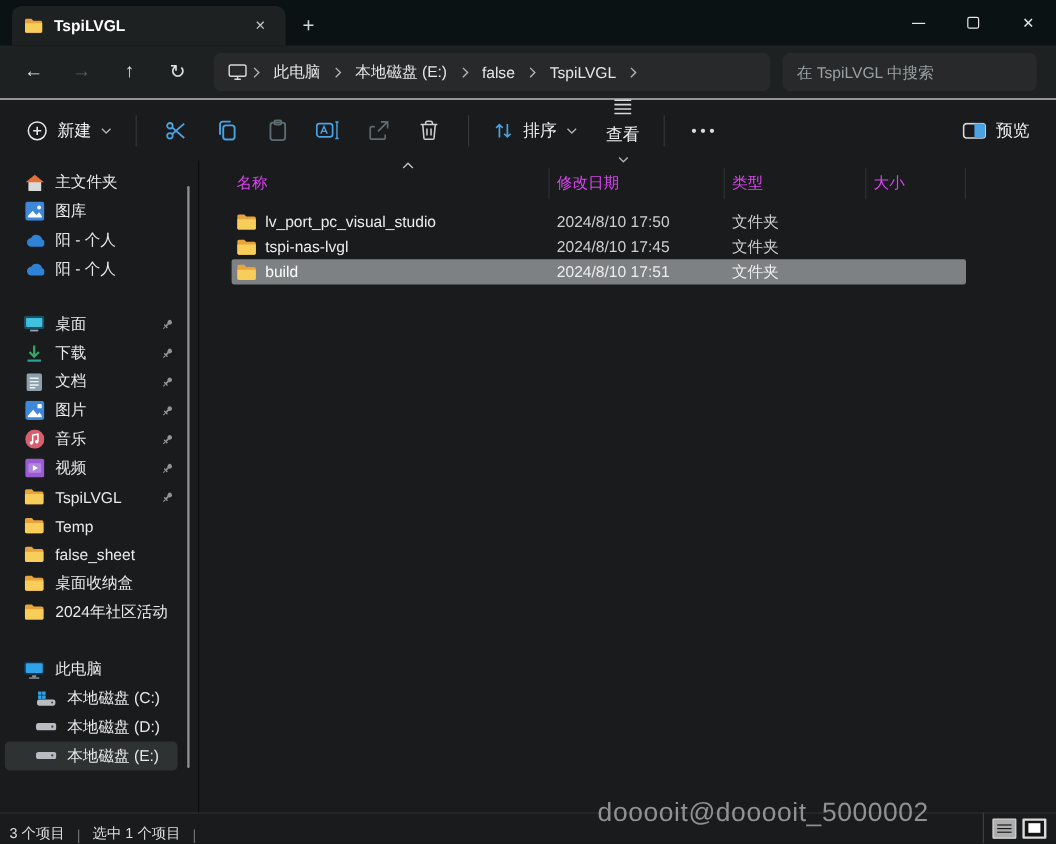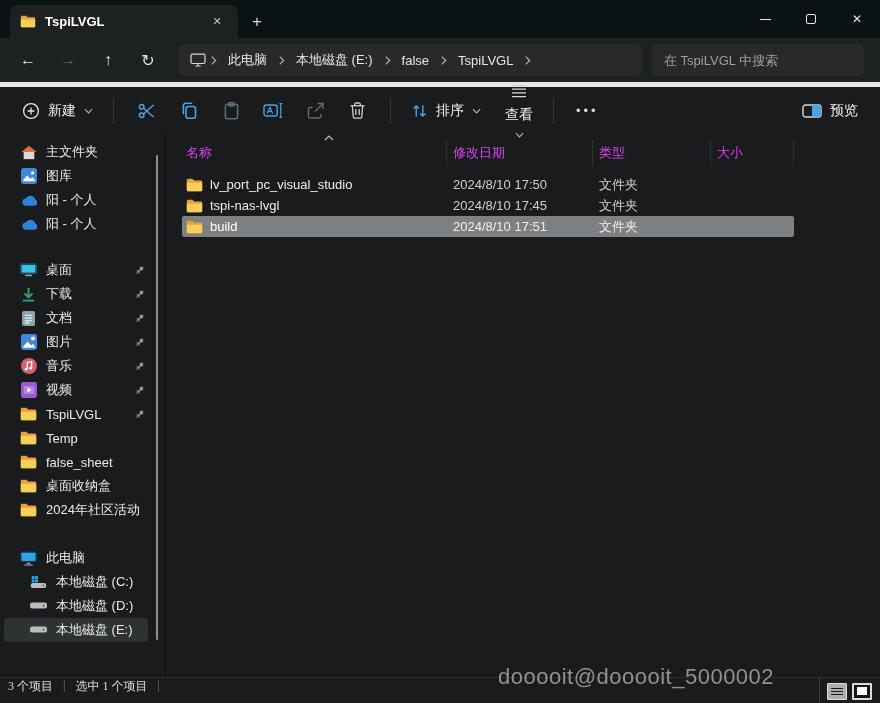--- a/index.html
+++ b/index.html
@@ -29,30 +29,30 @@
   .pill { background:#27292b; border-radius:6px; height:32px; display:flex; align-items:center; }
   .breadcrumb { margin-left:10px; width:464px; padding:0 12px; gap:2px; }
   .crumb { font-size:13px; color:#e6e6e6; padding:0 7px; white-space:nowrap; }
   .crumb-chev { display:flex; align-items:center; padding:0 2px; }
   .searchbox { margin-left:10px; flex:1; margin-right:8px; padding:0 12px;justify-content:center; }
   .searchbox input { background:transparent; border:none; outline:none; color:#cfcfcf; font-size:13px; width:100%;
                      font-family:"Liberation Sans","DejaVu Sans",sans-serif; }
   .searchbox input::placeholder { color:#9aa1a5; }
 
   
-  .toolbar { height:52px; background:#191b1c; border-top:5px solid #e5e5e5; display:flex; align-items:center; padding:0 14px; }
+  .toolbar { height:52px; background:#191b1c; border-top:1px solid #e5e5e5; display:flex; align-items:center; padding:0 14px; }
   .tool-group { display:flex; align-items:center; gap:8px; padding:6px 8px; border-radius:5px; }
   .tool-label { font-size:14px; color:#f0f0f0; }
   .tool-sep { width:1px; height:26px; background:#333738; margin:0 12px; }
   .tool-icon-btn { width:34px; height:34px; display:flex; align-items:center; justify-content:center; border-radius:5px; margin:0 4px; }
   .more-dots { font-size:13px; letter-spacing:3px; color:#d9d9d9; padding:0 10px; }
   .toolbar .spacer { flex:1; }
 
   
-  .content { display:flex; height:543px; }
+  .content { display:flex; height:543px;gap:11px; }
   .sidebar { width:166px; border-right:1px solid #0c0e0e; position:relative; padding-top:6px; flex-shrink:0; }
   .side-item { height:24px; display:flex; align-items:center; gap:9px; padding-left:16px; margin:0 17px 0 4px;
                border-radius:4px; font-size:13px; color:#eaeaea; white-space:nowrap; }
   .side-item.indent { padding-left:26px; }
   .side-item.selected { background:#2e3233; }
   .side-item .icon { width:17px; display:flex; justify-content:center; flex-shrink:0; }
   .side-item .pin { margin-left:auto; margin-right:3px; display:flex; }
   .side-gap-a { height:22px; } .side-gap-b { height:24px; }
   .side-scrollthumb { position:absolute; right:7px; top:21px; width:2px; height:485px; background:#8a8f92; border-radius:1px; }
 
@@ -64,21 +64,21 @@
   .sort-chev { position:absolute; top:1px; left:158px; }
   .filelist { margin-top:8px; }
   .frow { height:21px; align-items:center; font-size:13px; width:612px; border-radius:2px; }
   .frow .name { display:flex; align-items:center; gap:7px; padding-left:4px; color:#ecedee; overflow:hidden; white-space:nowrap; }
   .frow .meta { padding-left:6px; color:#cdd0d2; white-space:nowrap; }
   .frow.selected { background:#7e8184; }
   .frow.selected .name { color:#ffffff; }
   .frow.selected .meta { color:#ededee; }
 
   
-  .statusbar { height:26px; border-top:1px solid #2b2e2f; display:flex; align-items:flex-start; padding:0 8px; font-size:12px; color:#dddddd;font-family:Liberation Serif, serif; }
+  .statusbar { height:26px; border-top:1px solid #2b2e2f; display:flex; align-items:flex-end; padding:0 8px; font-size:12px; color:#dddddd; }
   .status-div { color:#707476; margin:0 10px; }
   .status-right { margin-left:auto; display:flex; align-items:center; gap:5px; border-left:1px solid #3a3e3f; padding-left:7px; height:26px; }
   .view-btn-details { width:20px; height:17px; background:#aeaeae; border:1px solid #dcdcdc; border-radius:1px;
                       display:flex; flex-direction:column; justify-content:center; gap:2px; padding:0 3px; }
   .view-btn-details i { display:block; height:1px; background:#1c1c1c; }
   .view-btn-icons { width:20px; height:17px; background:#151515; border:2px solid #dcdcdc; border-radius:1px;
                     display:flex; align-items:flex-start; justify-content:center; }
   .view-btn-icons i { display:block; width:10px; height:8px; background:#ffffff; margin-top:2px; }
 
   .watermark { position:absolute; left:498px; top:664px; font-size:22px; color:#8f9193; letter-spacing:.5px; z-index:10; }

